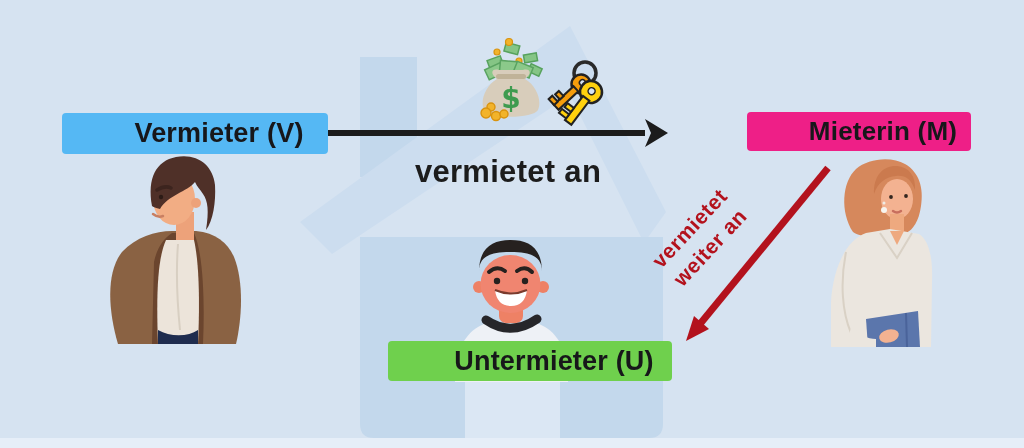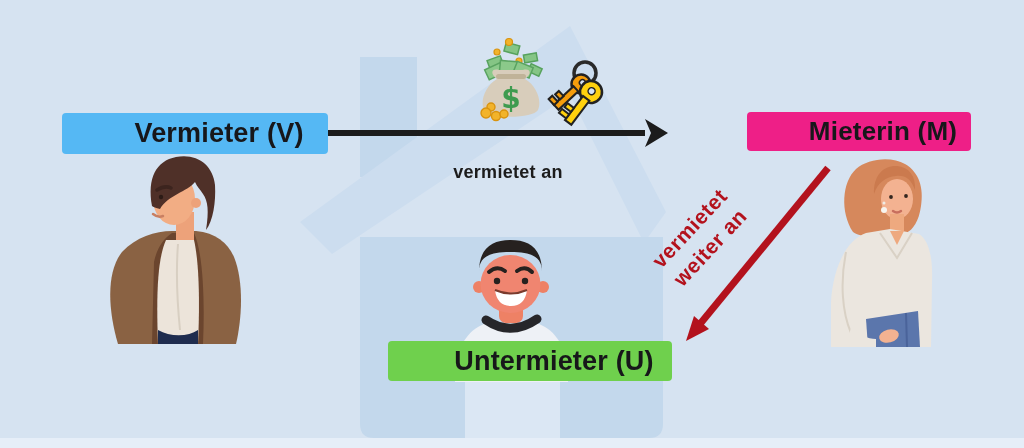--- a/index.html
+++ b/index.html
@@ -18,21 +18,21 @@
     position:absolute; display:flex; align-items:center; justify-content:center;
     font-weight:700; color:var(--label-text); border-radius:4px;
     white-space:nowrap; letter-spacing:0.2px;padding-left:48px;
   }
   .badge-v{left:62px;top:113px;width:218px;height:41px;background:var(--node-v);font-size:27px;}
   .badge-m{left:747px;top:112px;width:176px;height:39px;background:var(--node-m);font-size:26px;}
   .badge-u{left:388px;top:341px;width:236px;height:40px;background:var(--node-u);font-size:27px;}
   .edge-label-black{
     position:absolute; left:408px; top:158px; width:200px; height:28px;
     display:flex; align-items:center; justify-content:center;
-    font-weight:700; font-size:18px; color:var(--edge-black); letter-spacing:0.3px;
+    font-weight:700; font-size:31px; color:var(--edge-black); letter-spacing:0.3px;
   }
   .edge-label-red{
     position:absolute; left:625px; top:209px; width:150px; height:58px;
     display:flex; flex-direction:column; align-items:center; justify-content:center;
     transform:rotate(-47deg);
     font-weight:700; font-size:21px; line-height:1.32; color:var(--edge-red);
     letter-spacing:0.6px; text-align:center;
   }
 </style>
 </head>

